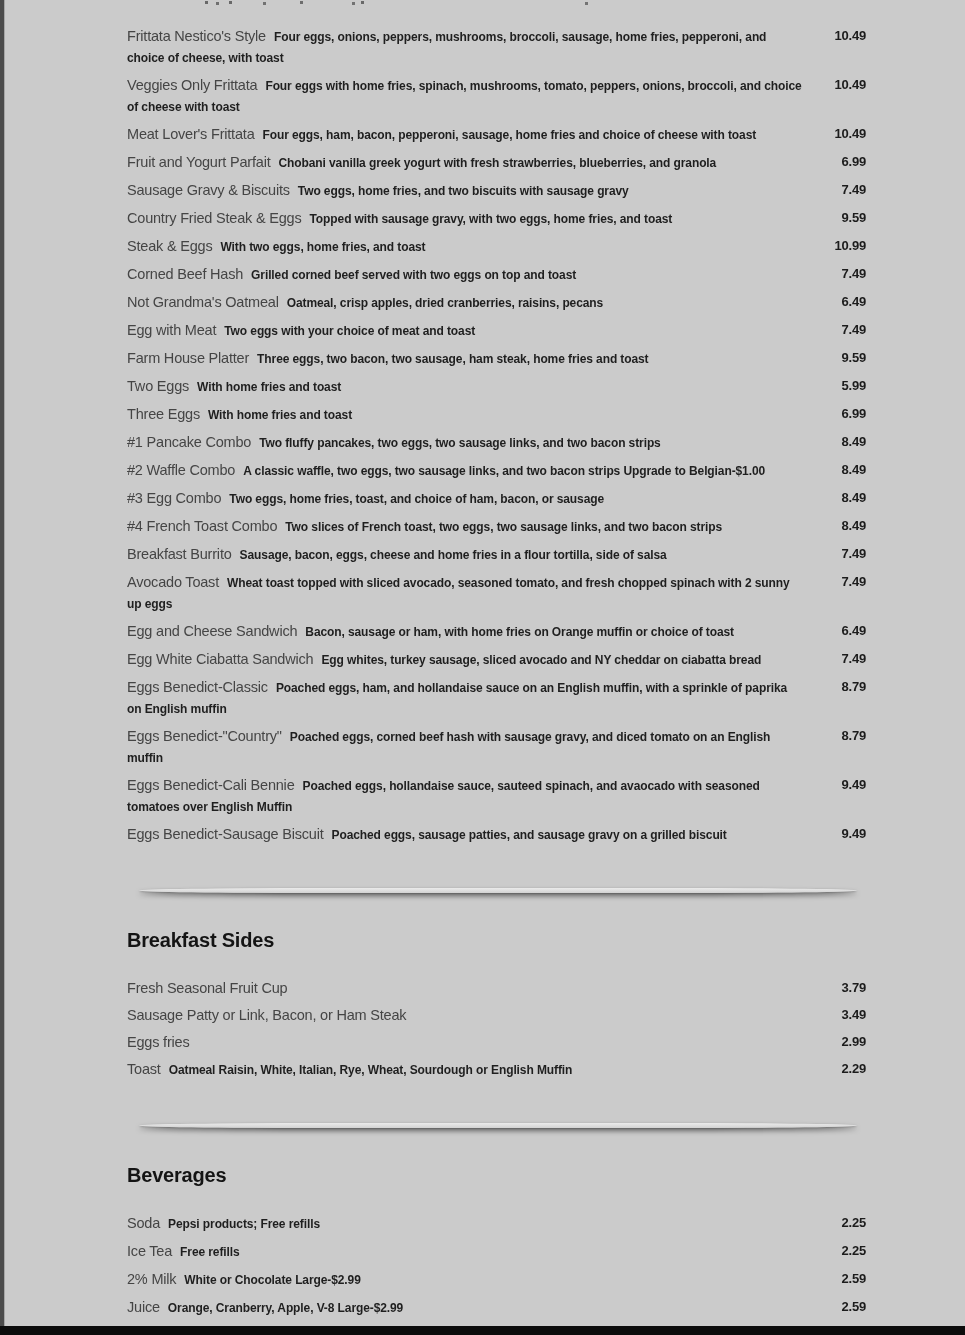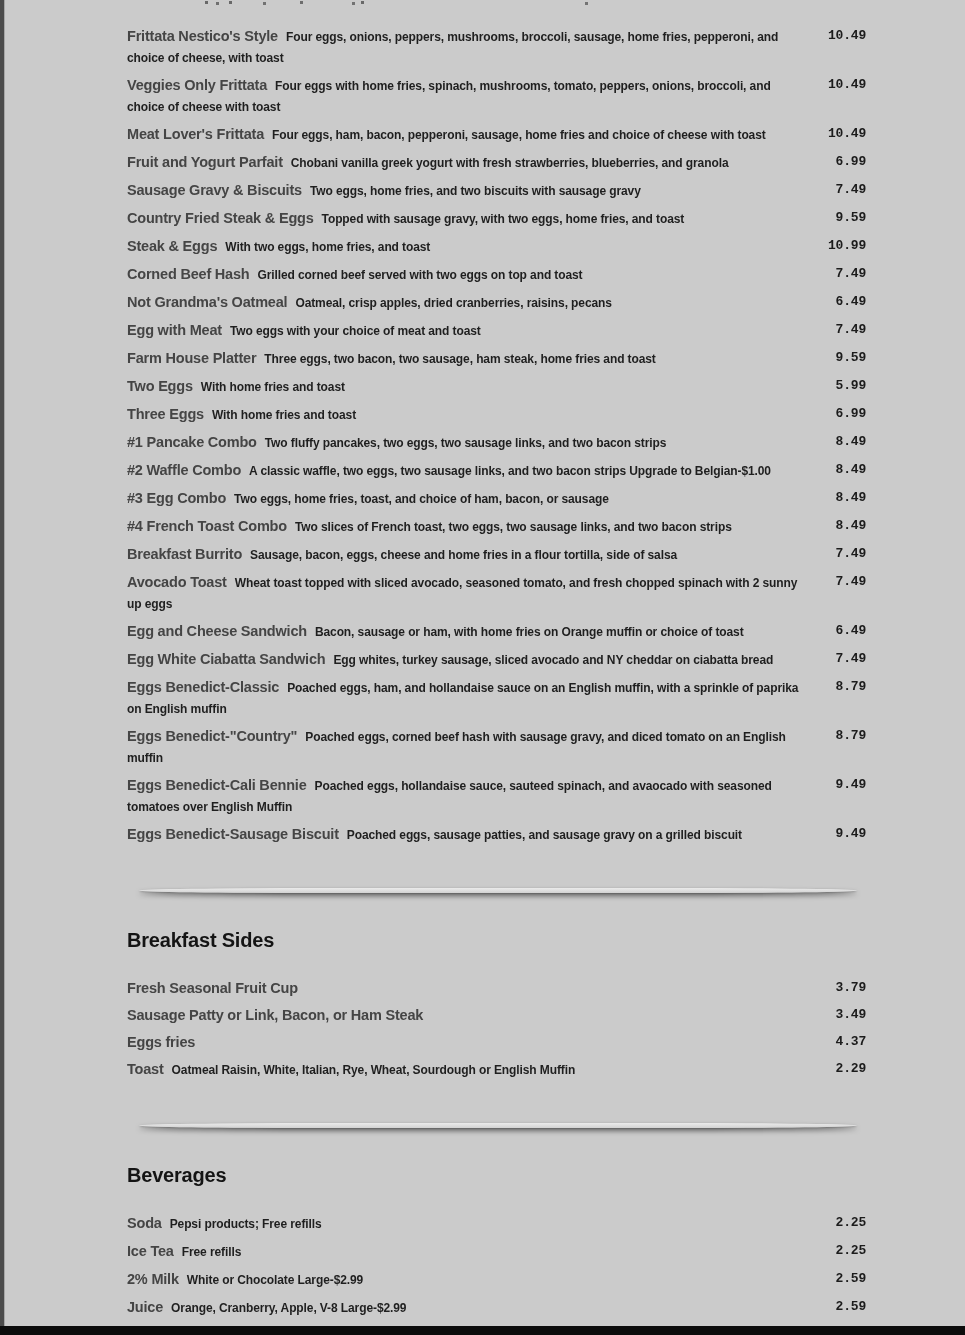--- a/index.html
+++ b/index.html
@@ -14,25 +14,25 @@
   .left-edge-hl{position:absolute;left:4px;top:0;width:1px;height:100%;background:#a6a6a6;z-index:5;}
   
   .bottom-bar{position:absolute;left:0;bottom:0;width:100%;height:9px;background:var(--bar,#0c0c0c);z-index:10;}
   
   .top-fragment{position:absolute;top:1px;left:0;width:3px;height:3px;z-index:2;opacity:.75;
     box-shadow:205px 0 0 #474747,216px 1px 0 #515151,229px 0 0 #474747,263px 1px 0 #555,
                300px 0 0 #4e4e4e,352px 1px 0 #555,361px 0 0 #474747,585px 1px 0 #565656;}
   .menu-body{position:absolute;left:127px;top:0;width:739px;padding-top:26px;}
   .menu-row{display:flex;align-items:flex-start;margin-bottom:7px;}
   .item-text{flex:1 1 auto;min-width:0;line-height:19px;padding-right:12px;}
-  .item-name{font-size:14.5px;font-weight:700;color:#454545;}
+  .item-name{font-size:14.5px;font-weight:400;color:#454545;}
   .item-name.has-desc{margin-right:8px;}
   .item-desc{font-size:12px;font-weight:600;color:#1f1f1f;letter-spacing:-0.1px;}
   .item-price{flex:0 0 50px;width:50px;text-align:right;font-size:13px;font-weight:700;
-    color:#1c1c1c;line-height:19px;font-family:Liberation Mono, monospace;}
+    color:#1c1c1c;line-height:19px;}
   .section-title{font-size:20px;font-weight:700;color:#141414;line-height:19px;margin:38px 0 28px 0;}
   .section-divider{height:5px;width:718px;margin:43px 6px 0 12px;
     border-radius:50% / 100%;
     background:linear-gradient(to bottom,#ebebeb,#d2d2d2);
     box-shadow:0 3px 5px rgba(0,0,0,0.5),0 1px 2px rgba(0,0,0,0.3);}
 </style>
 </head>
 <body>
 
 <div class="left-edge"></div>
@@ -145,21 +145,21 @@
     <div class="menu-row">
       <div class="item-text"><span class="item-name">Fresh Seasonal Fruit Cup</span></div>
       <div class="item-price">3.79</div>
     </div>
     <div class="menu-row">
       <div class="item-text"><span class="item-name">Sausage Patty or Link, Bacon, or Ham Steak</span></div>
       <div class="item-price">3.49</div>
     </div>
     <div class="menu-row">
       <div class="item-text"><span class="item-name">Eggs fries</span></div>
-      <div class="item-price">4.37</div>
+      <div class="item-price">2.99</div>
     </div>
     <div class="menu-row">
       <div class="item-text"><span class="item-name has-desc">Toast</span><span class="item-desc">Oatmeal Raisin, White, Italian, Rye, Wheat, Sourdough or English Muffin</span></div>
       <div class="item-price">2.29</div>
     </div>
     <div class="section-divider"></div>
     <div class="section-title">Beverages</div>
     <div class="menu-row">
       <div class="item-text"><span class="item-name has-desc">Soda</span><span class="item-desc">Pepsi products; Free refills</span></div>
       <div class="item-price">2.25</div>

